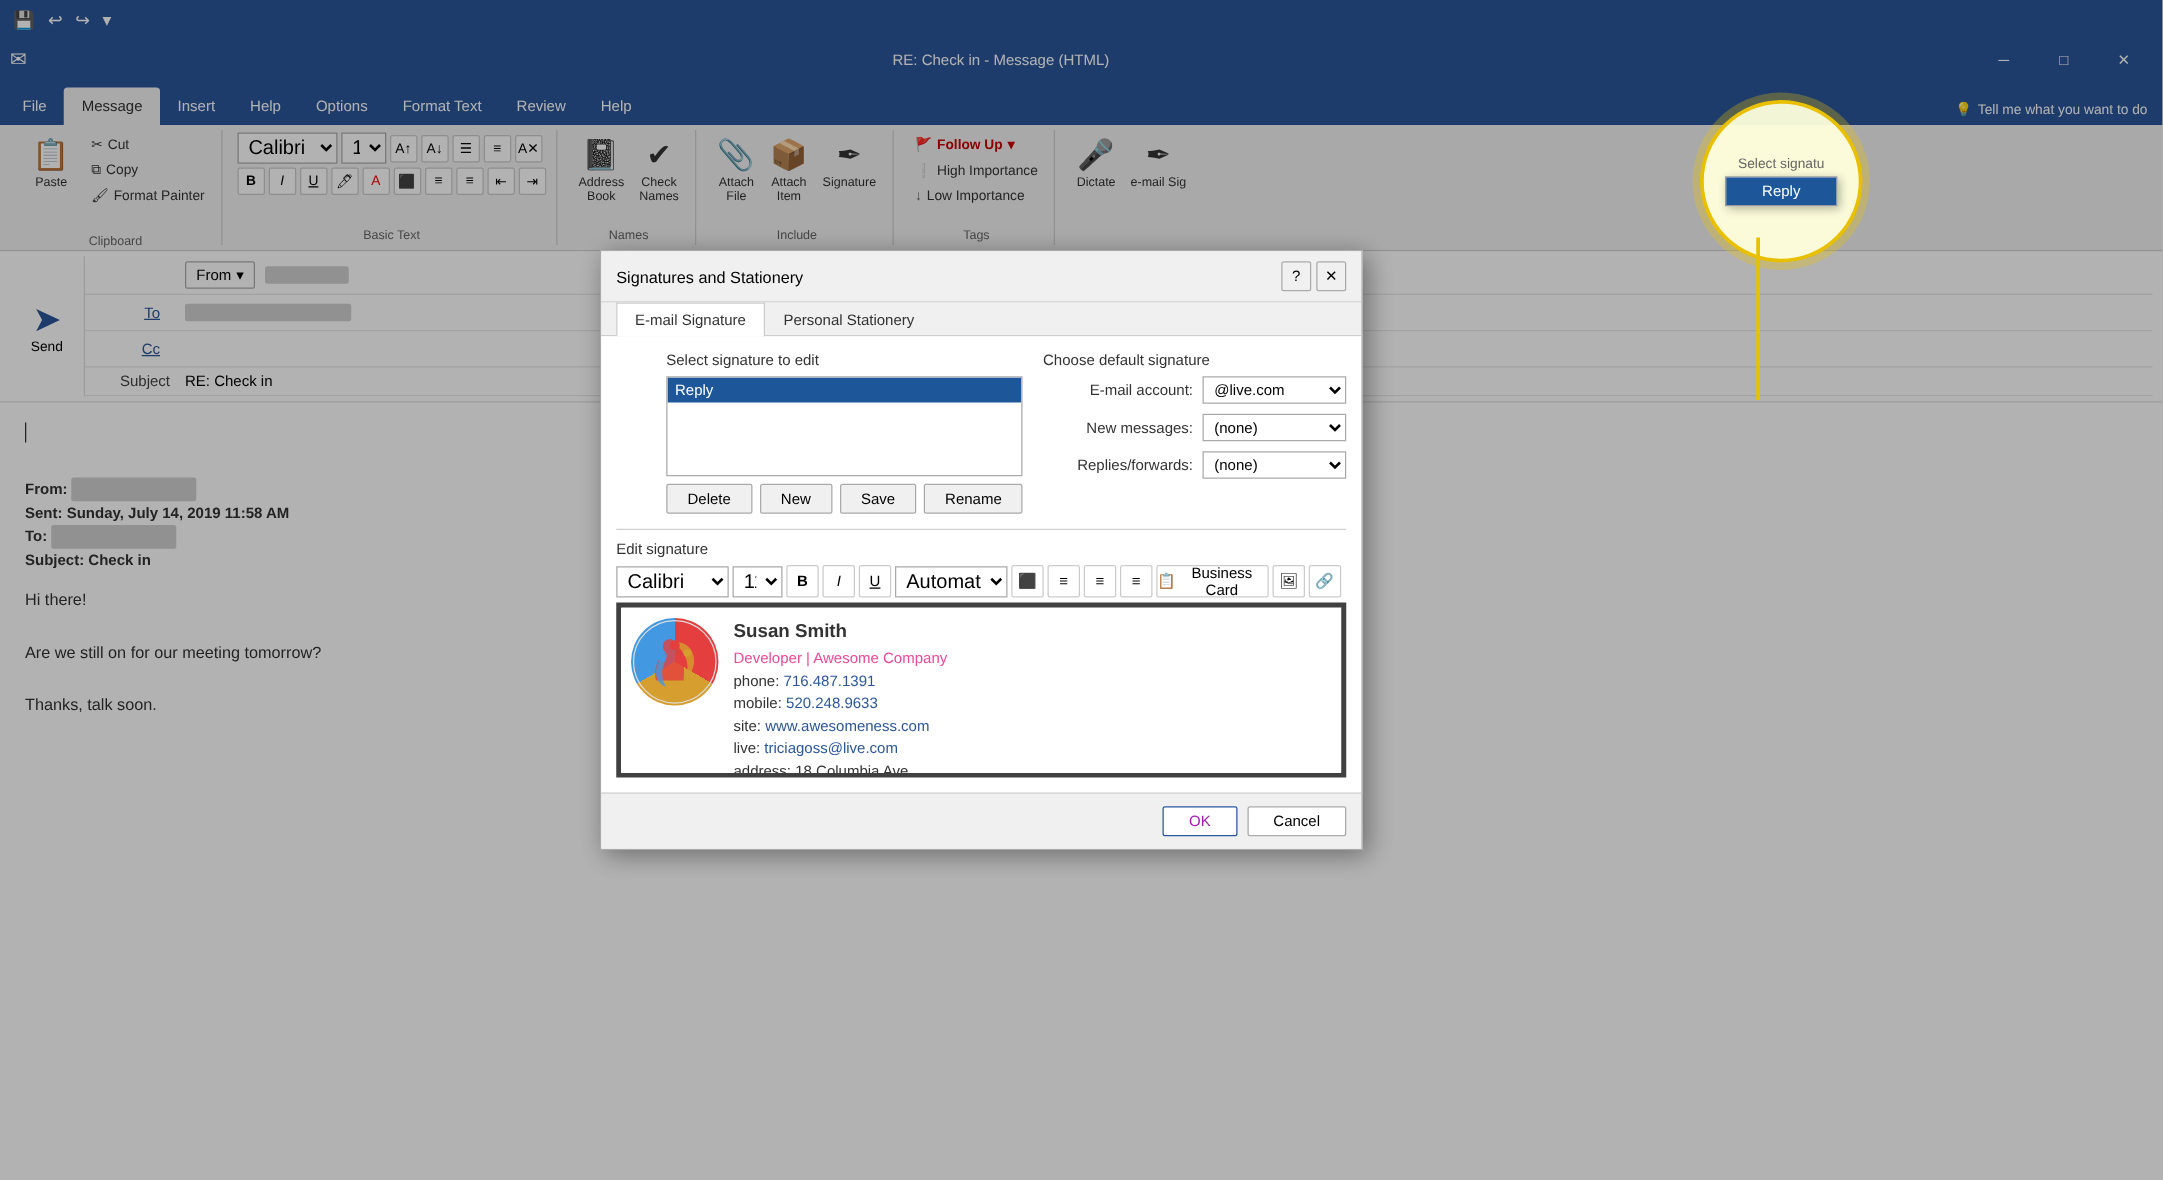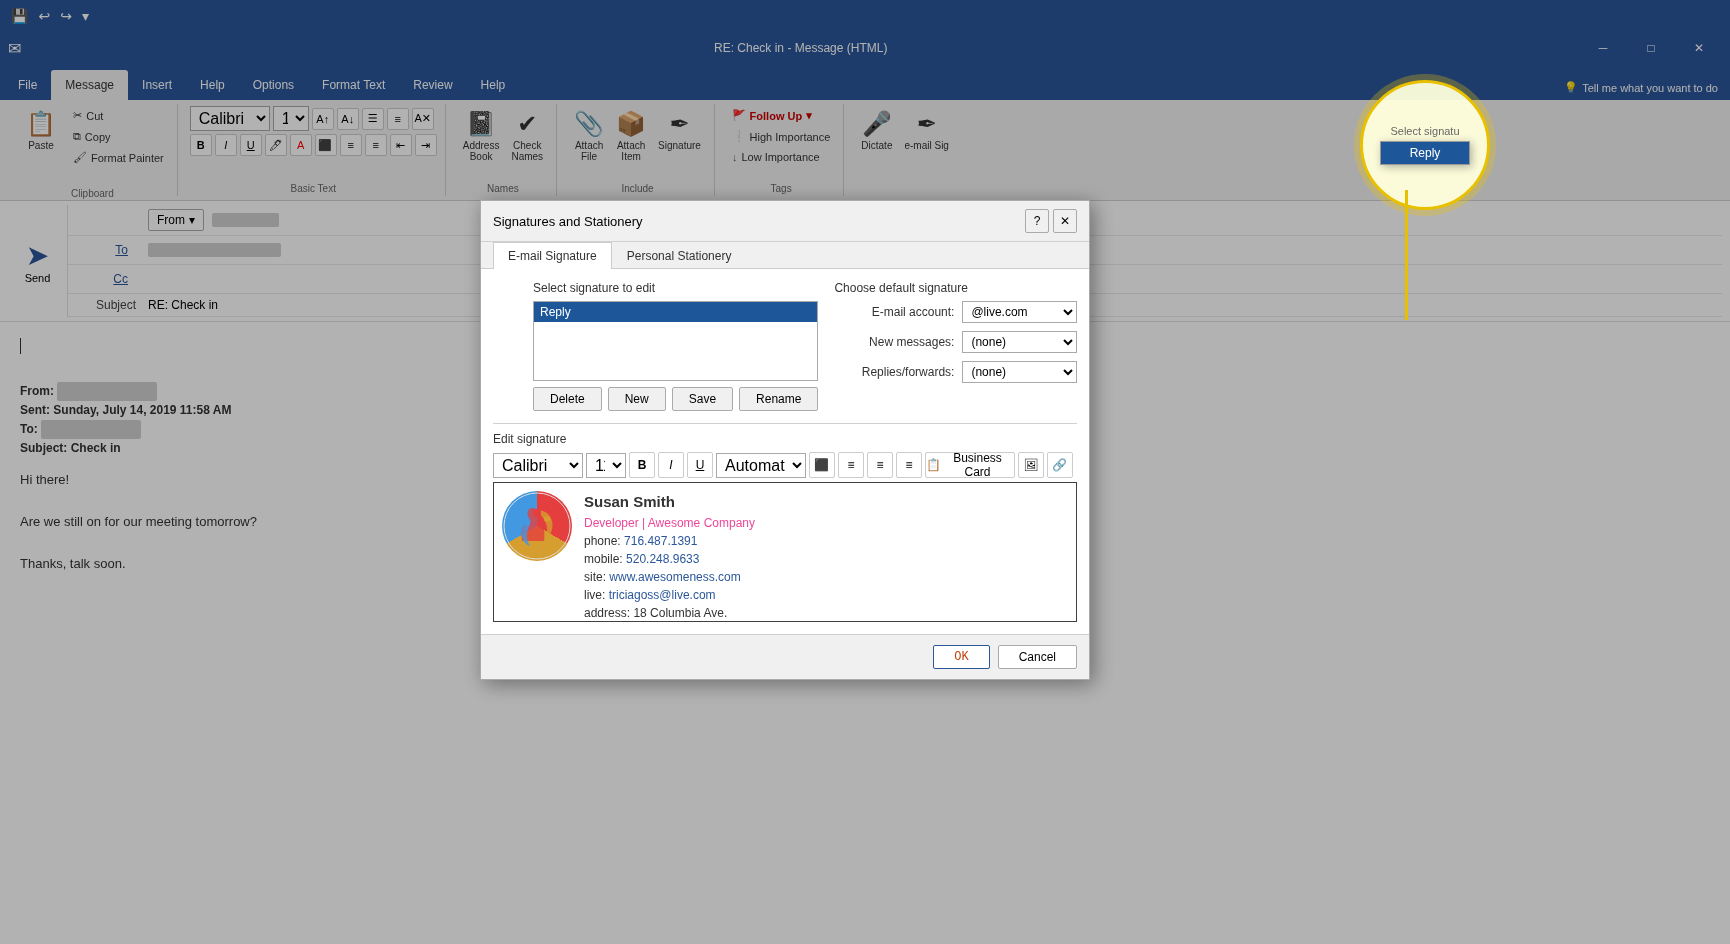--- a/index.html
+++ b/index.html
@@ -207,21 +207,21 @@
     }
     .edit-sig-select {
       padding: 2px 4px; border: 1px solid #aaa; font-size: 16px; background: white;
     }
     .edit-sig-btn {
       width: 26px; height: 26px; border: 1px solid #ccc; background: white;
       cursor: pointer; display: flex; align-items: center; justify-content: center;
       font-size: 12px; border-radius: 2px;
     }
     .edit-sig-content {
-      border: 1px solid #404040; background: white; height: 140px;
+      border: 4px solid #404040; background: white; height: 140px;
       overflow-y: auto; padding: 8px; font-size: 12px;
       position: relative;
     }
     .sig-preview { display: flex; gap: 12px; }
     .sig-logo {
       width: 70px; height: 70px; border-radius: 50%;
       background: conic-gradient(from 0deg, #e53e3e 0deg 120deg, #d69e2e 120deg 240deg, #4299e1 240deg 360deg);
       display: flex; align-items: center; justify-content: center; overflow: hidden;
       flex-shrink: 0;
     }
@@ -233,21 +233,21 @@
     .modal-footer {
       padding: 10px 12px; border-top: 1px solid #d0d0d0;
       display: flex; justify-content: flex-end; gap: 8px;
       background: #f0f0f0;
     }
     .modal-footer-btn {
       padding: 4px 20px; font-size: 12px; border: 1px solid #aaa;
       background: white; cursor: pointer; border-radius: 2px;
     }
     .modal-footer-btn.primary {
-      border-color: #2b579a; color: #c2410c; font-family: Liberation Mono, monospace;
+      border-color: #2b579a; color: #a21caf;
     }
 
     .blurred-text {
       display: inline-block; background: #d0d0d0; border-radius: 2px;
       color: transparent; user-select: none;
     }
 
     .font-select { width: 80px; }
   </style>
 </head>

